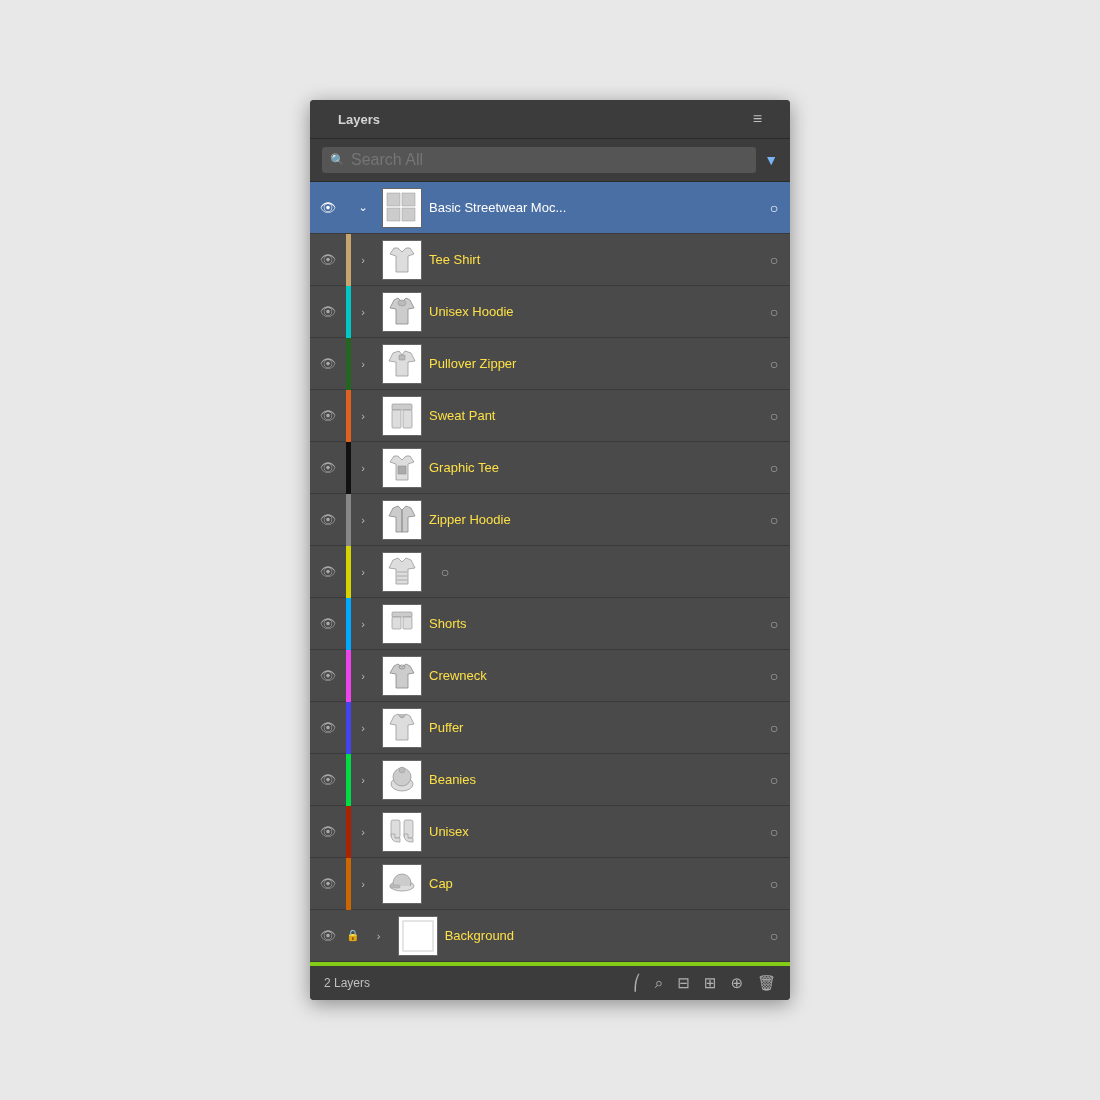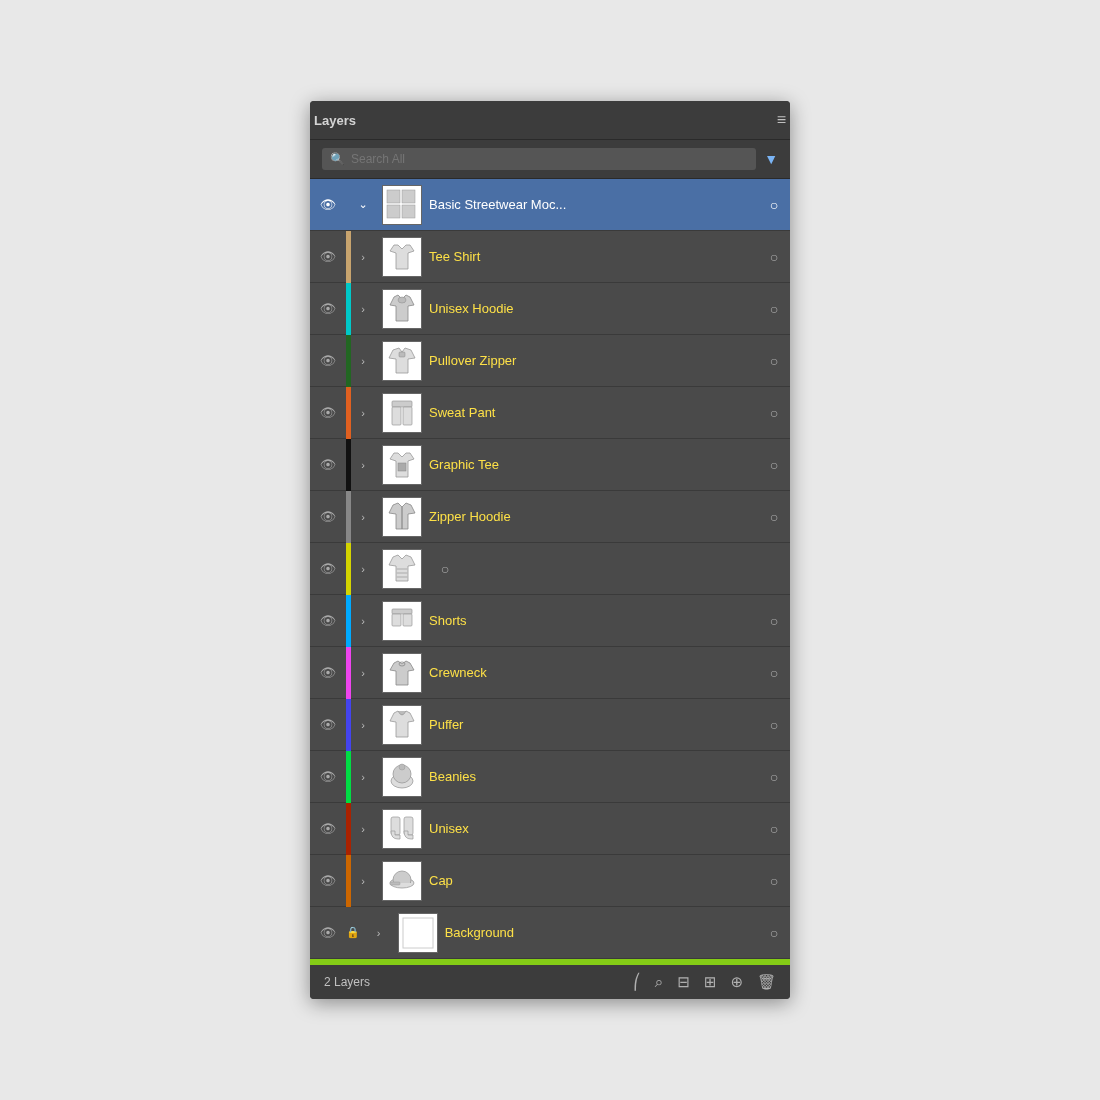--- a/index.html
+++ b/index.html
@@ -14,21 +14,21 @@
     }
     .panel {
       width: 480px;
       background: #4a4a4a;
       border-radius: 4px;
       overflow: hidden;
       box-shadow: 0 4px 20px rgba(0,0,0,0.4);
     }
     .panel-header {
       background: #3c3c3c;
-      padding: 10px 4px;
+      padding: 10px 28px;
       display: flex;
       align-items: center;
       justify-content: space-between;
       border-bottom: 1px solid #2a2a2a;
     }
     .panel-title {
       color: #d4d4d4;
       font-size: 13px;
       font-weight: bold;
     }
@@ -56,21 +56,21 @@
     }
     .search-icon-inner {
       color: #aaa;
       font-size: 12px;
     }
     .search-input {
       background: transparent;
       border: none;
       outline: none;
       color: #84cc16;
-      font-size: 12px;
+      font-size: 16px;
       flex: 1;
     }
     .filter-icon {
       color: #7ab4f5;
       font-size: 14px;
       cursor: pointer;
     }
     .layers-list {
       overflow-y: auto;
       max-height: 860px;
@@ -167,21 +167,21 @@
     }
     .layer-row.active .circle-icon {
       color: #fff;
     }
     .panel-footer {
       background: #3c3c3c;
       padding: 8px 14px;
       display: flex;
       align-items: center;
       justify-content: space-between;
-      border-top: 6px solid #84cc16;
+      border-top: 4px solid #84cc16;
     }
     .footer-count {
       color: #c0c0c0;
       font-size: 12px;
     }
     .footer-icons {
       display: flex;
       gap: 14px;
       align-items: center;
     }

